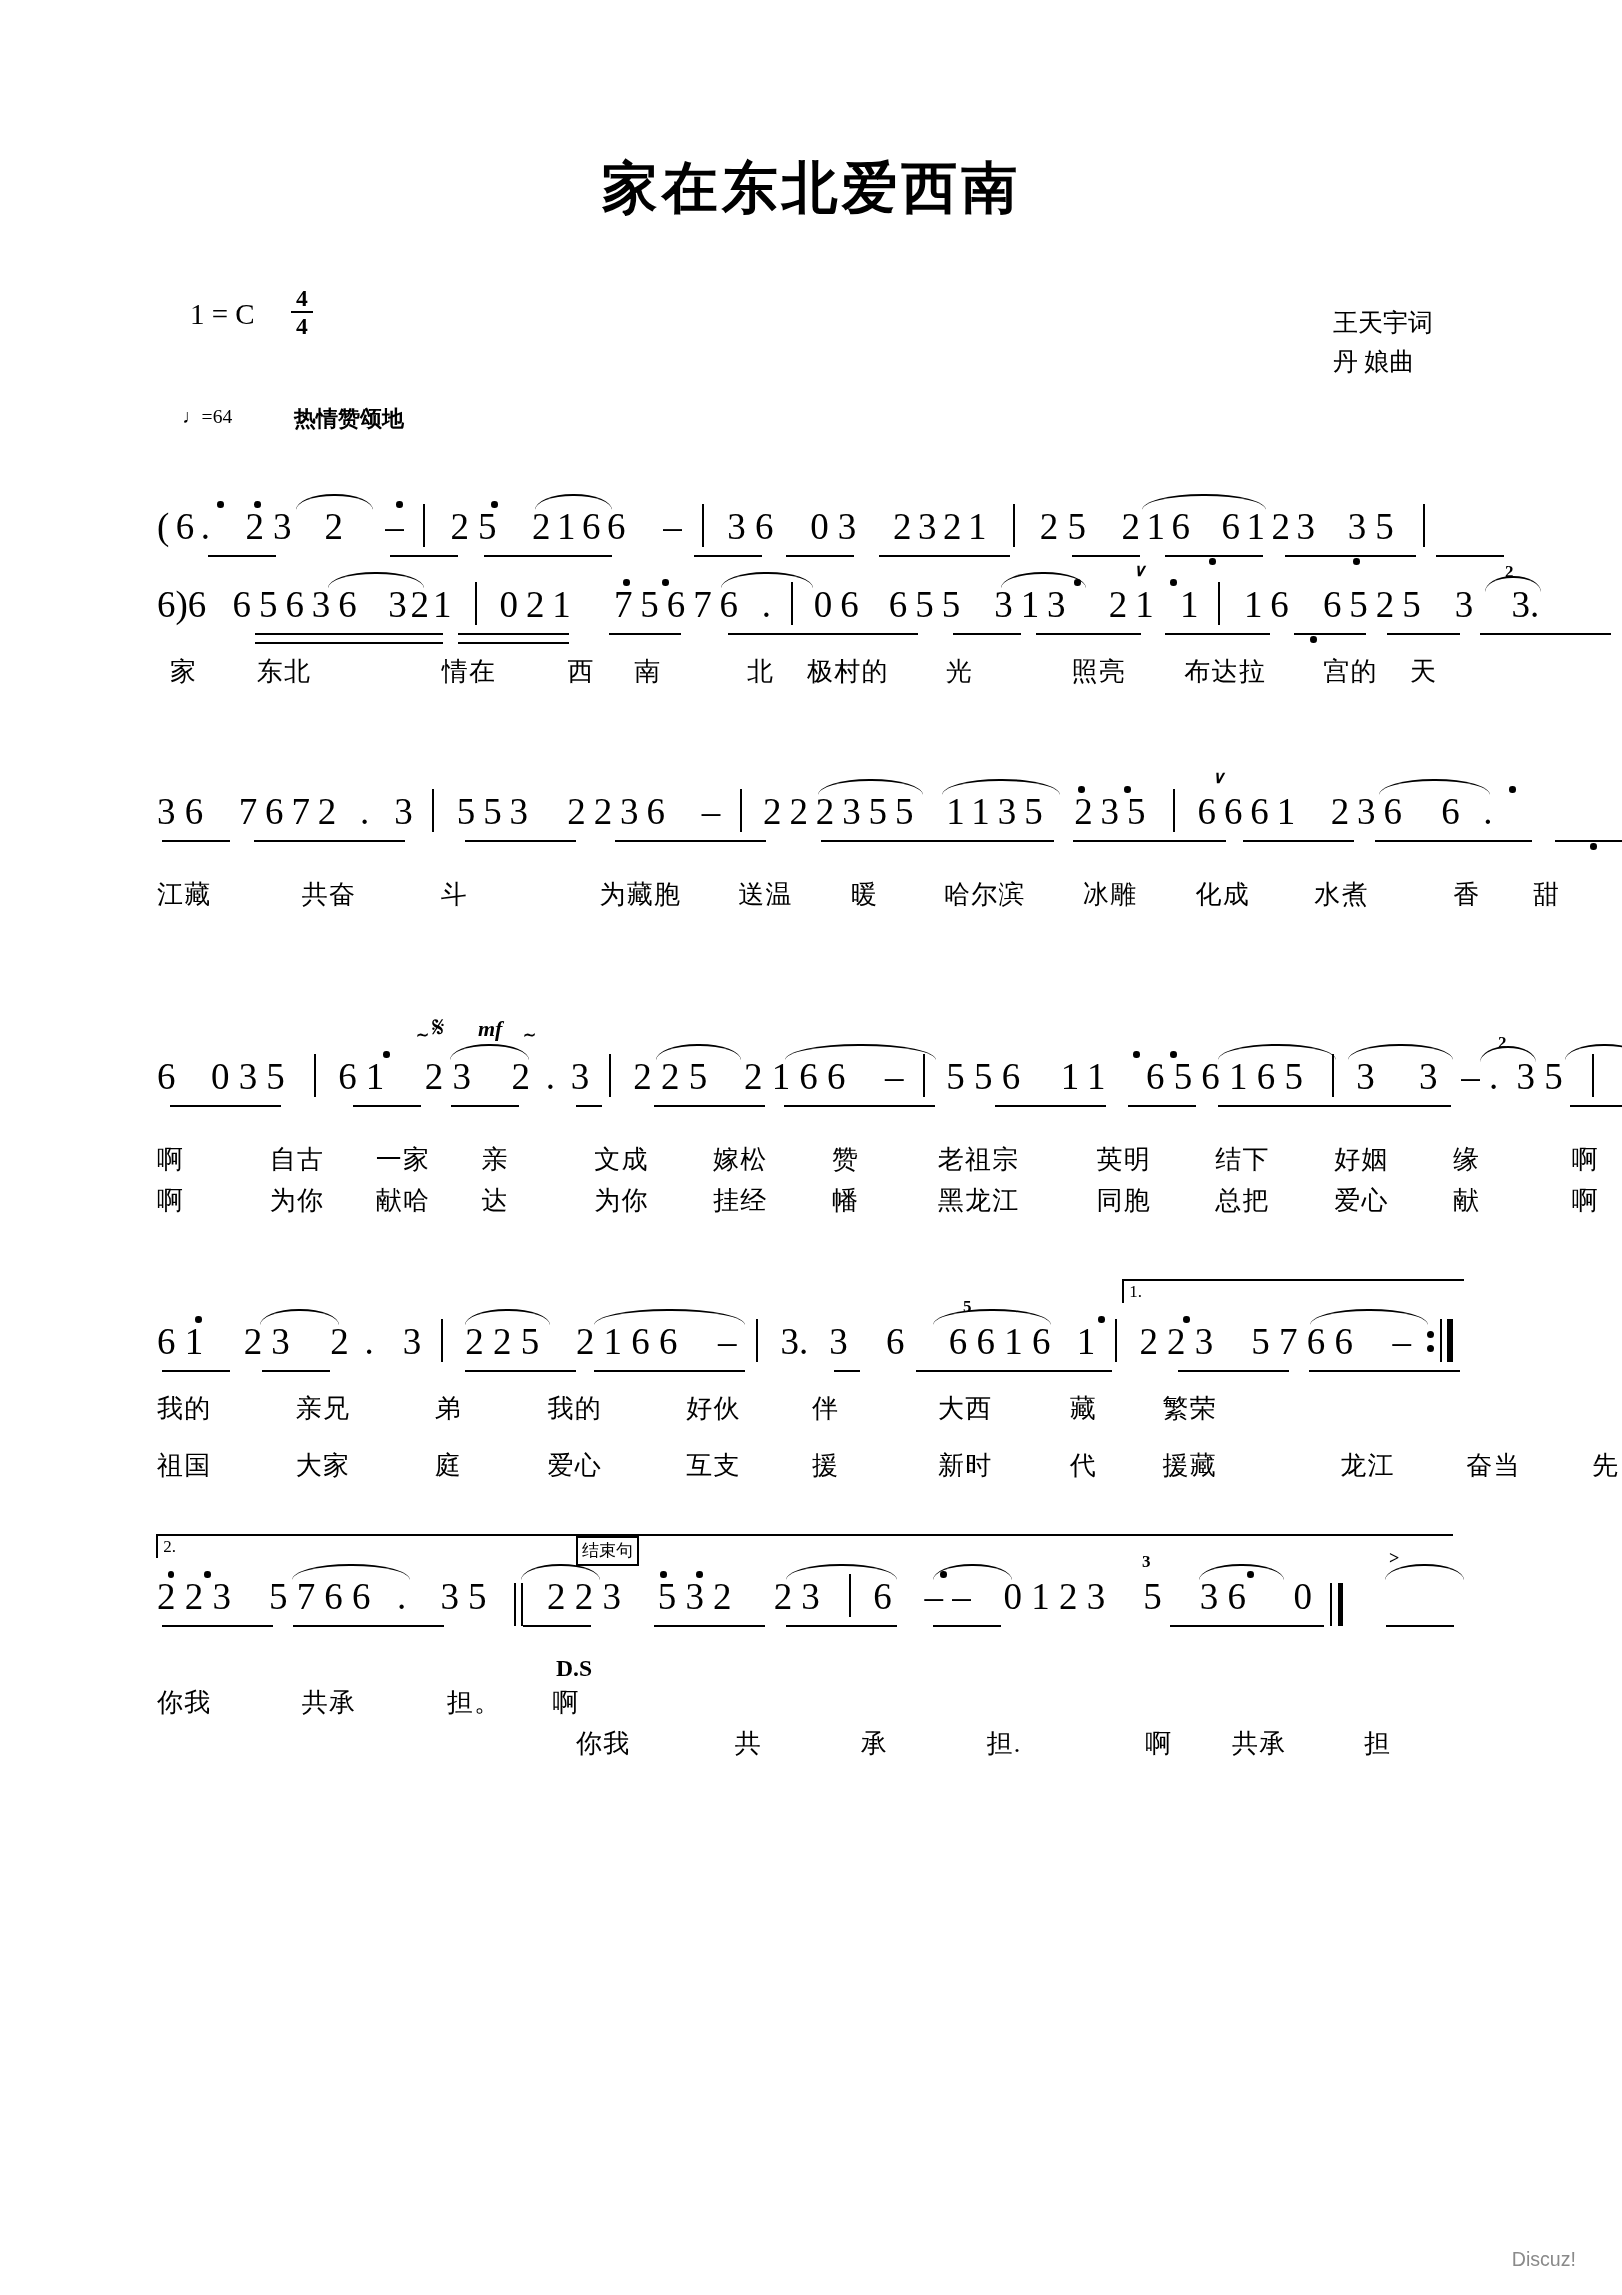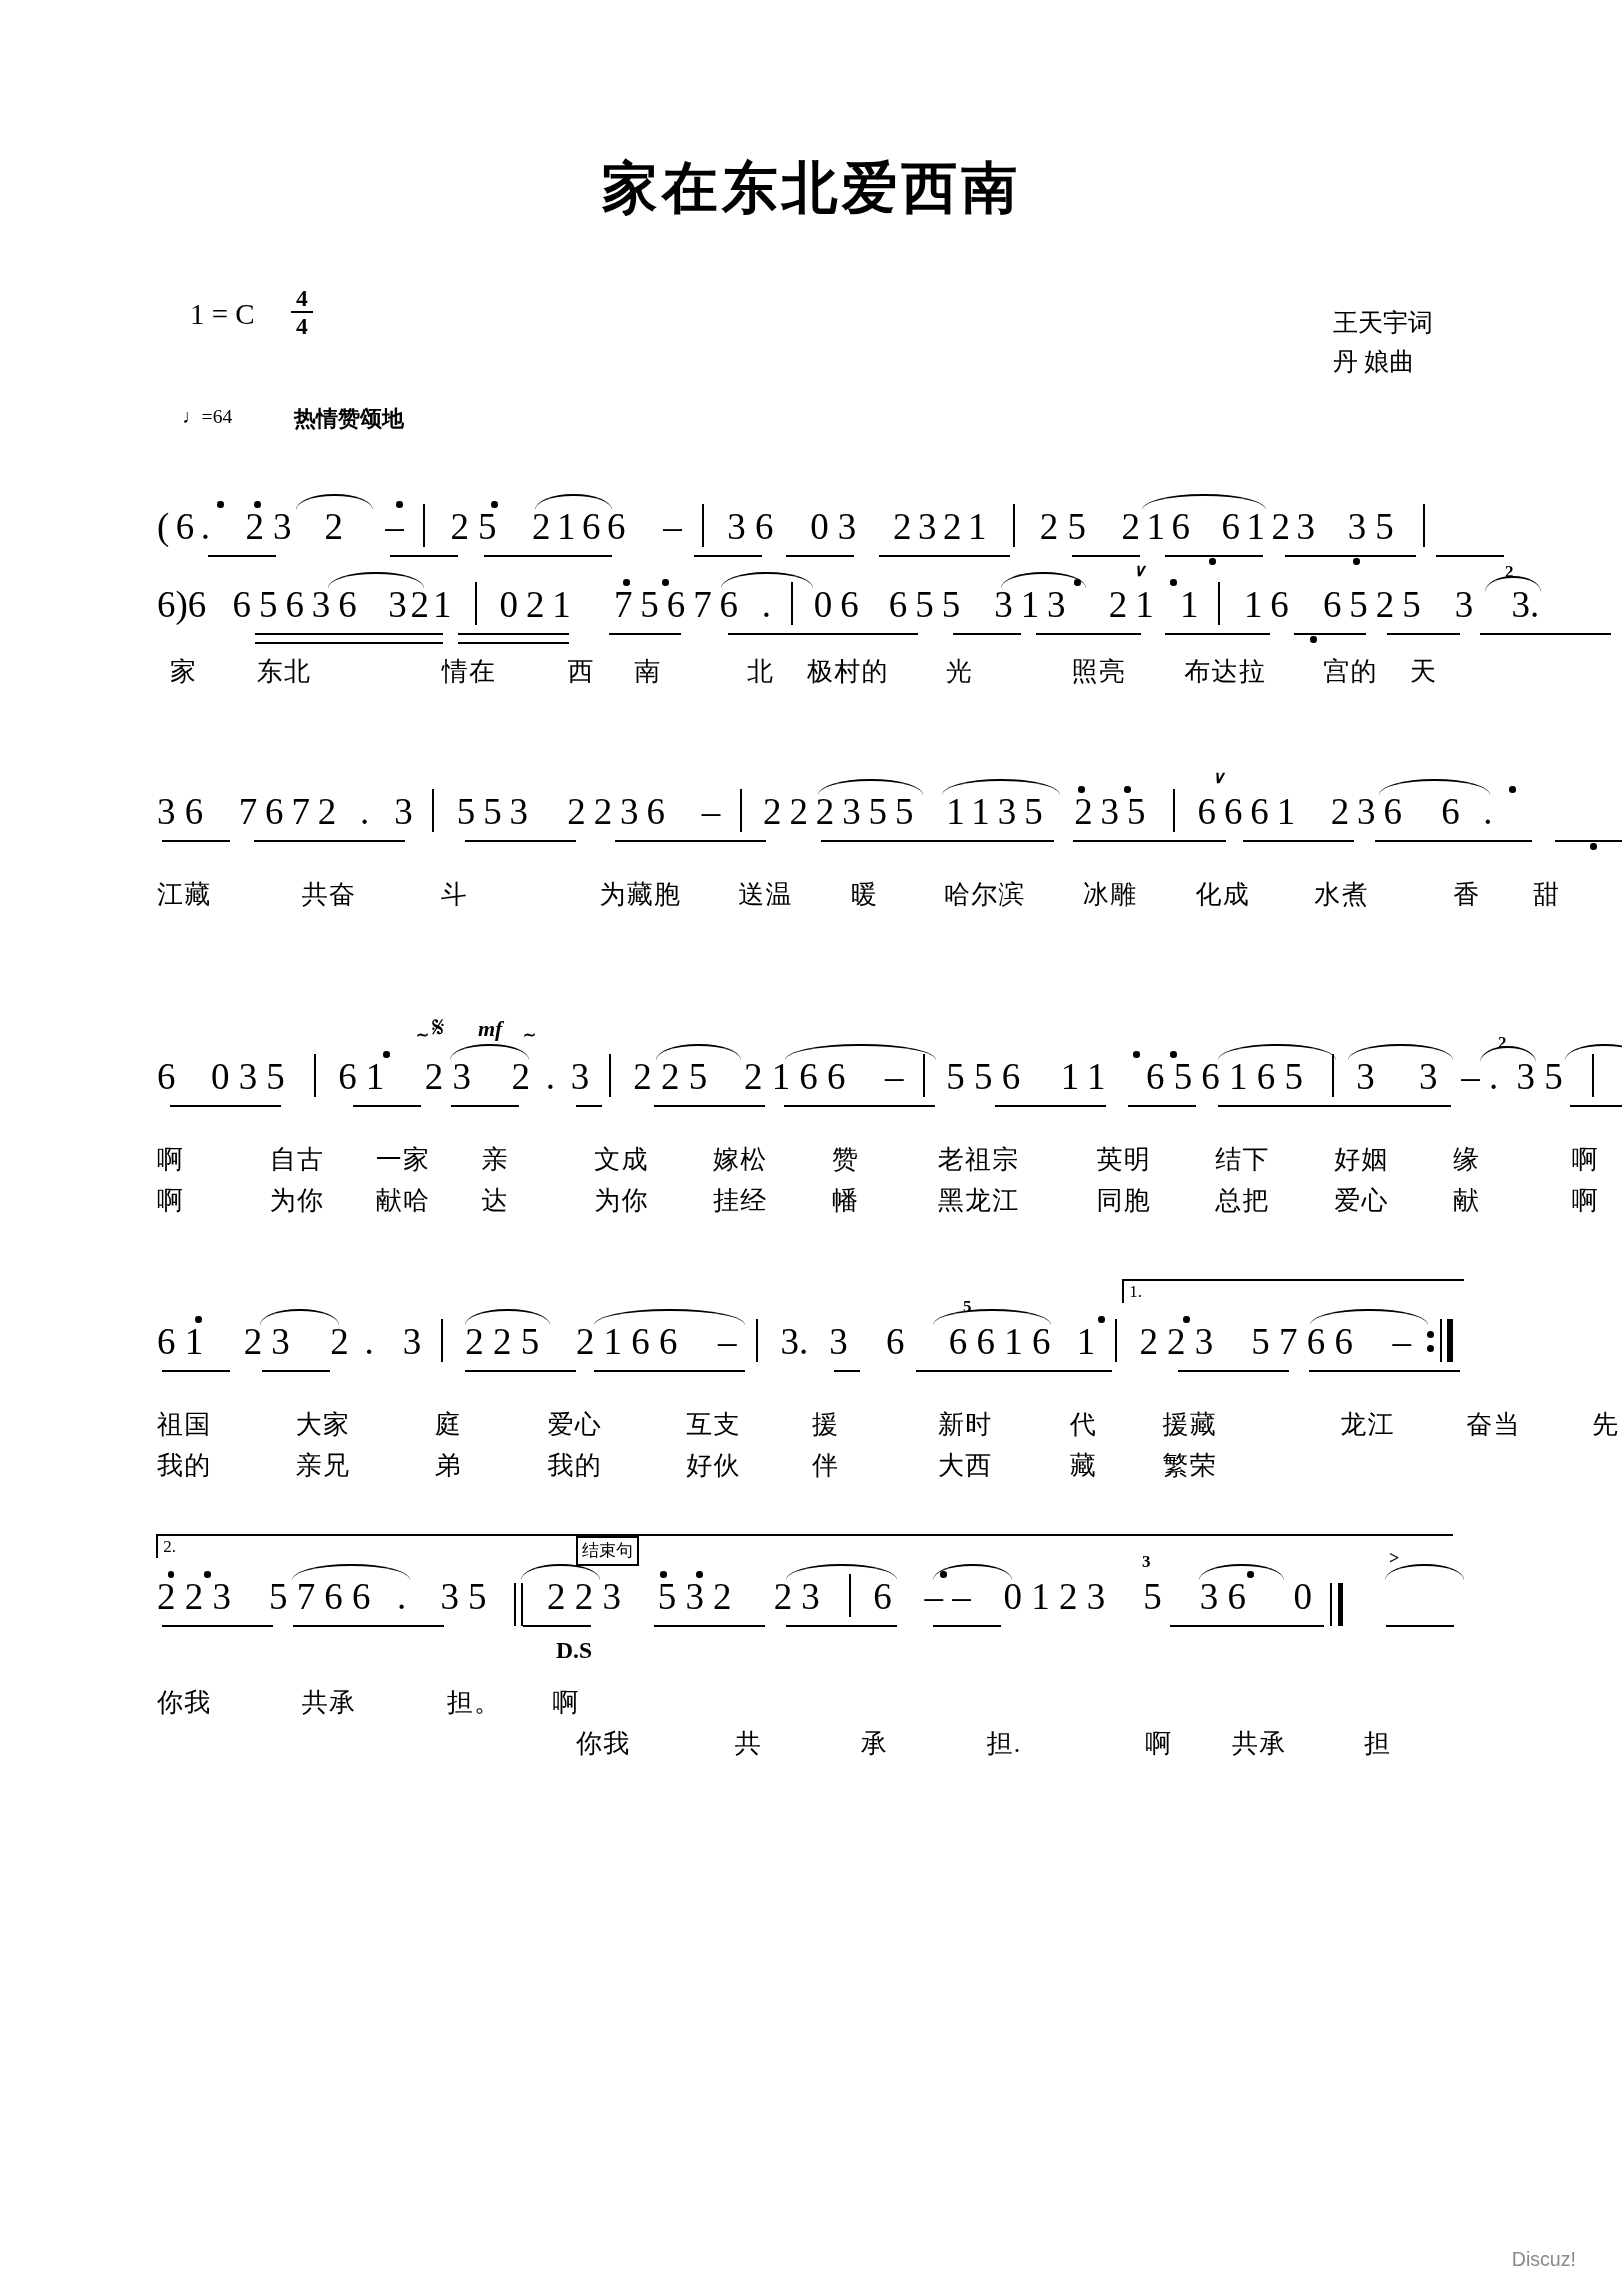--- a/index.html
+++ b/index.html
@@ -515,44 +515,44 @@
     <div class="ul" style="left:1152px;top:51px; width:151px;"></div>
     <div class="dotabove" style="left:38px;  top:-2.6px;"></div>
     <div class="dotabove" style="left:941px;top:-2.6px;"></div>
     <div class="dotabove" style="left:1026px;top:-2.6px;"></div>
     <div class="slur" style="left:103px; top:-10.5px; width:79px;"></div>
     <div class="slur" style="left:308px; top:-10.5px; width:85px;"></div>
     <div class="slur" style="left:437px; top:-10.5px; width:151px;"></div>
     <div class="slur" style="left:776px;top:-10.5px; width:118px;"></div>
     <div class="slur" style="left:1153px;top:-10.5px; width:118px;"></div>
     <span class="mark" style="left:806px;top:-22px;font-size:17px;font-style:normal;">5</span>
+    <div class="lyric-row">
+      <span style="width:131px;">我的</span>
+      <span style="width:131px;">亲兄</span>
+      <span style="width:105px;">弟</span>
+      <span style="width:131px;">我的</span>
+      <span style="width:118px;">好伙</span>
+      <span style="width:118px;">伴</span>
+      <span style="width:124px;">大西</span>
+      <span style="width:85px;">藏</span>
+      <span style="width:170px;">繁荣</span>
+    </div>
     <div class="lyric-row" style="margin-top:15.7px;">
       <span style="width:131px;">祖国</span>
       <span style="width:131px;">大家</span>
       <span style="width:105px;">庭</span>
       <span style="width:131px;">爱心</span>
       <span style="width:118px;">互支</span>
       <span style="width:118px;">援</span>
       <span style="width:124px;">新时</span>
       <span style="width:85px;">代</span>
       <span style="width:170px;">援藏</span>
       <span style="width:118px;">龙江</span>
       <span style="width:118px;">奋当</span>
       <span style="width:65px;">先</span>
-    </div>
-    <div class="lyric-row">
-      <span style="width:131px;">我的</span>
-      <span style="width:131px;">亲兄</span>
-      <span style="width:105px;">弟</span>
-      <span style="width:131px;">我的</span>
-      <span style="width:118px;">好伙</span>
-      <span style="width:118px;">伴</span>
-      <span style="width:124px;">大西</span>
-      <span style="width:85px;">藏</span>
-      <span style="width:170px;">繁荣</span>
     </div>
   </div>
 
   <div class="volta" style="left:156px; top:1534px; width:419px;">
     <span>2.</span>
   </div>
   <div class="volta" style="left:576px; top:1534px; width:877px; border-left:0;"></div>
   <div class="endbox" style="left:576px; top:1536px;">结束句</div>
 
   <div class="system" style="top:1574px;">
@@ -589,21 +589,21 @@
     <div class="dotabove" style="left:783px;top:-2.6px;"></div>
     <div class="dotabove" style="left:1090px;top:-2.6px;"></div>
     <div class="slur" style="left:135px; top:-10.5px; width:118px;"></div>
     <div class="slur" style="left:364px; top:-10.5px; width:79px;"></div>
     <div class="slur" style="left:629px; top:-10.5px; width:111px;"></div>
     <div class="slur" style="left:776px;top:-10.5px; width:79px;"></div>
     <div class="slur" style="left:1042px;top:-10.5px; width:85px;"></div>
     <div class="slur" style="left:1228px;top:-10.5px; width:79px;"></div>
     <span class="mark" style="left:985px;top:-22px;font-size:17px;font-style:normal;">3</span>
     <span class="mark" style="left:1232px;top:-26px;font-size:18.3px;font-style:normal;">&gt;</span>
-    <span class="mark" style="left:399px;top:63px;font-size:23.6px;font-style:normal;">D.S</span>
+    <span class="mark" style="left:399px;top:81px;font-size:23.6px;font-style:normal;">D.S</span>
     <div class="lyric-row" style="margin-top:39px;">
       <span style="width:137px;">你我</span>
       <span style="width:137px;">共承</span>
       <span style="width:98px;">担。</span>
       <span style="width:79px;">啊</span>
     </div>
     <div class="lyric-row" style="padding-left:419px;">
       <span style="width:151px;">你我</span>
       <span style="width:118px;">共</span>
       <span style="width:118px;">承</span>

